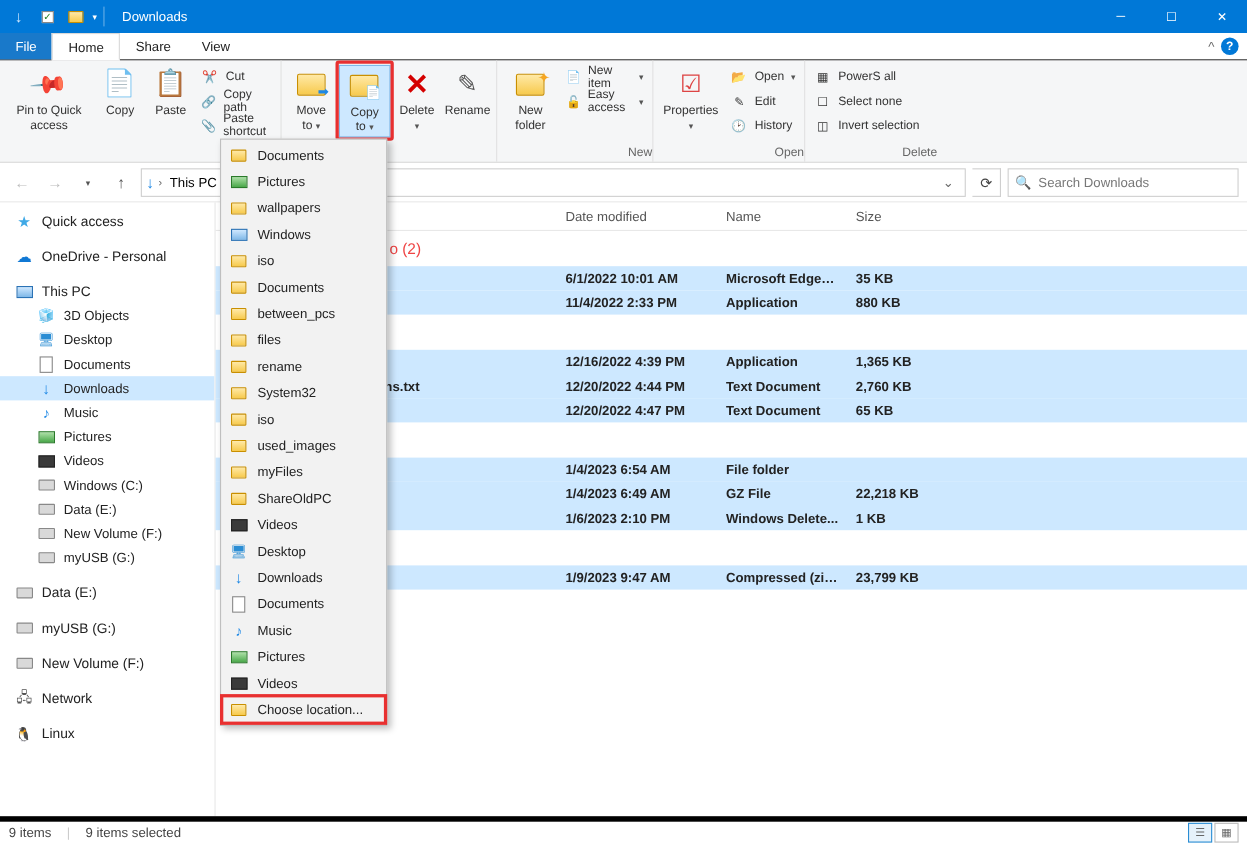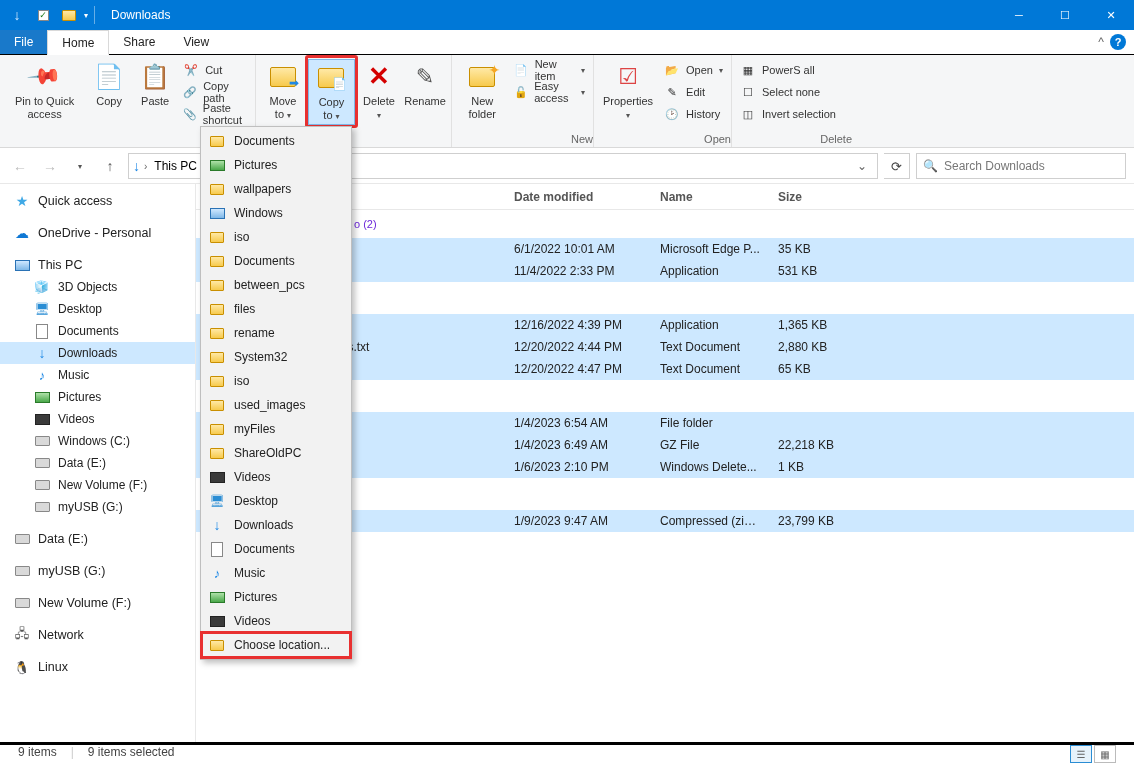--- a/index.html
+++ b/index.html
@@ -51,38 +51,38 @@
 .navpane { width: 196px; border-right:1px solid #e8e8e8; overflow:hidden; padding: 6px 0; }
 .navitem { display:flex; align-items:center; font-size:12px; color:#222; padding: 3px 6px 3px 18px; gap:8px; height:22px; white-space:nowrap; }
 .navitem.top { padding-left: 14px; font-size: 12.5px; }
 .navitem.indent { padding-left: 34px; }
 .navitem.selected { background:#cde8ff; }
 .navitem .nico { width:16px; height:16px; display:flex; align-items:center; justify-content:center; flex-shrink:0; }
 .navsep { height: 10px; }
 
 .filearea { flex:1; position:relative; font-size:12px; color:#222; }
 .cols { display:flex; border-bottom:1px solid #e8e8e8; height:26px; align-items:center; color:#555; font-size:12px; }
-.cols .c { padding: 0 8px; font-weight: bold; }
+.cols .c { padding: 0 8px; }
 .c-name { width: 320px; padding-left: 28px !important; }
 .c-date { width: 146px; }
 .c-type { width: 118px; }
 .c-size { width: 78px; text-align:left; }
-.group-hdr { color:#6d28d9; padding: 8px 0 8px 10px; font-size:11px; }
+.group-hdr { color:#ef4444; padding: 8px 0 8px 10px; font-size:14px; }
 .frow { display:flex; align-items:center; height:22px; }
 .frow.sel { background:#cde8ff; }
-.frow .c { padding: 0 8px; overflow:hidden; text-overflow:ellipsis; white-space:nowrap; }
+.frow .c { padding: 0 8px; overflow:hidden; text-overflow:ellipsis; white-space:nowrap;font-weight:bold; }
 
 
 .dd-menu { position:absolute; left: 200px; top: 126px; width: 152px; background:#f2f2f2; border:1px solid #bfbfbf; box-shadow: 3px 3px 6px rgba(0,0,0,0.25); z-index: 50; padding: 2px 1px; }
 .dd-item { display:flex; align-items:center; gap:8px; height:24px; font-size:12px; color:#222; padding: 0 8px 0 6px; position:relative; }
 .dd-item .dico { width:18px; height:18px; display:flex; align-items:center; justify-content:center; flex-shrink:0; }
 .dd-item.hl { outline: 3px solid #e83030; outline-offset: -1px; }
 
 
-.statusbar { position:absolute; bottom:0; left:0; right:0; height:24px; border-top:3px solid #000000; display:flex; align-items:flex-start; font-size:12px; color:#444; padding: 0 18px; gap:14px; background:#fff; }
+.statusbar { position:absolute; bottom:0; left:0; right:0; height:24px; border-top:5px solid #000000; display:flex; align-items:center; font-size:12px; color:#444; padding: 0 8px; gap:14px; background:#fff; }
 .statusbar .viewbtns { margin-left:auto; display:flex; gap:2px; }
 .viewbtn { width:22px; height:18px; border:1px solid #bbb; display:flex; align-items:center; justify-content:center; font-size:10px; color:#666; }
 .viewbtn.active { border-color:#2a8dd4; background:#e6f2fb; }
 
 
 .ico-folder { width:14px; height:11px; background:linear-gradient(#ffe9a6,#f7ca4d); border:1px solid #c98f00; border-radius:1px; }
 .ico-folder-lg { width:26px; height:20px; background:linear-gradient(#ffe9a6,#f7ca4d); border:1px solid #c98f00; border-radius:2px; }
 .ico-doc { width:12px; height:15px; background:#fff; border:1px solid #888; position:relative; }
 .ico-pin { transform: rotate(40deg); font-size:22px; color:#888; }
 .ico-arrow-blue { color:#1e88e5; font-size:14px; font-weight:bold; }
@@ -429,34 +429,34 @@
         <div class="frow sel">
           <div class="c c-name" style="width:310px;padding-left:156px">document.pdf</div>
           <div class="c c-date">6/1/2022 10:01 AM</div>
           <div class="c c-type">Microsoft Edge P...</div>
           <div class="c c-size">35 KB</div>
         </div>
         <div class="frow sel">
           <div class="c c-name" style="width:310px;padding-left:156px">e</div>
           <div class="c c-date">11/4/2022 2:33 PM</div>
           <div class="c c-type">Application</div>
-          <div class="c c-size">531 KB</div>
+          <div class="c c-size">880 KB</div>
         </div>
         <div style="height: 32px;"></div>
         <div class="frow sel">
           <div class="c c-name" style="width:310px;padding-left:156px">e</div>
           <div class="c c-date">12/16/2022 4:39 PM</div>
           <div class="c c-type">Application</div>
           <div class="c c-size">1,365 KB</div>
         </div>
         <div class="frow sel">
           <div class="c c-name" style="width:310px;padding-left:156px">Hardware Specifications.txt</div>
           <div class="c c-date">12/20/2022 4:44 PM</div>
           <div class="c c-type">Text Document</div>
-          <div class="c c-size">2,880 KB</div>
+          <div class="c c-size">2,760 KB</div>
         </div>
         <div class="frow sel">
           <div class="c c-name" style="width:310px;padding-left:156px"></div>
           <div class="c c-date">12/20/2022 4:47 PM</div>
           <div class="c c-type">Text Document</div>
           <div class="c c-size">65 KB</div>
         </div>
         <div style="height: 32px;"></div>
         <div class="frow sel">
           <div class="c c-name" style="width:310px;padding-left:156px"></div>

